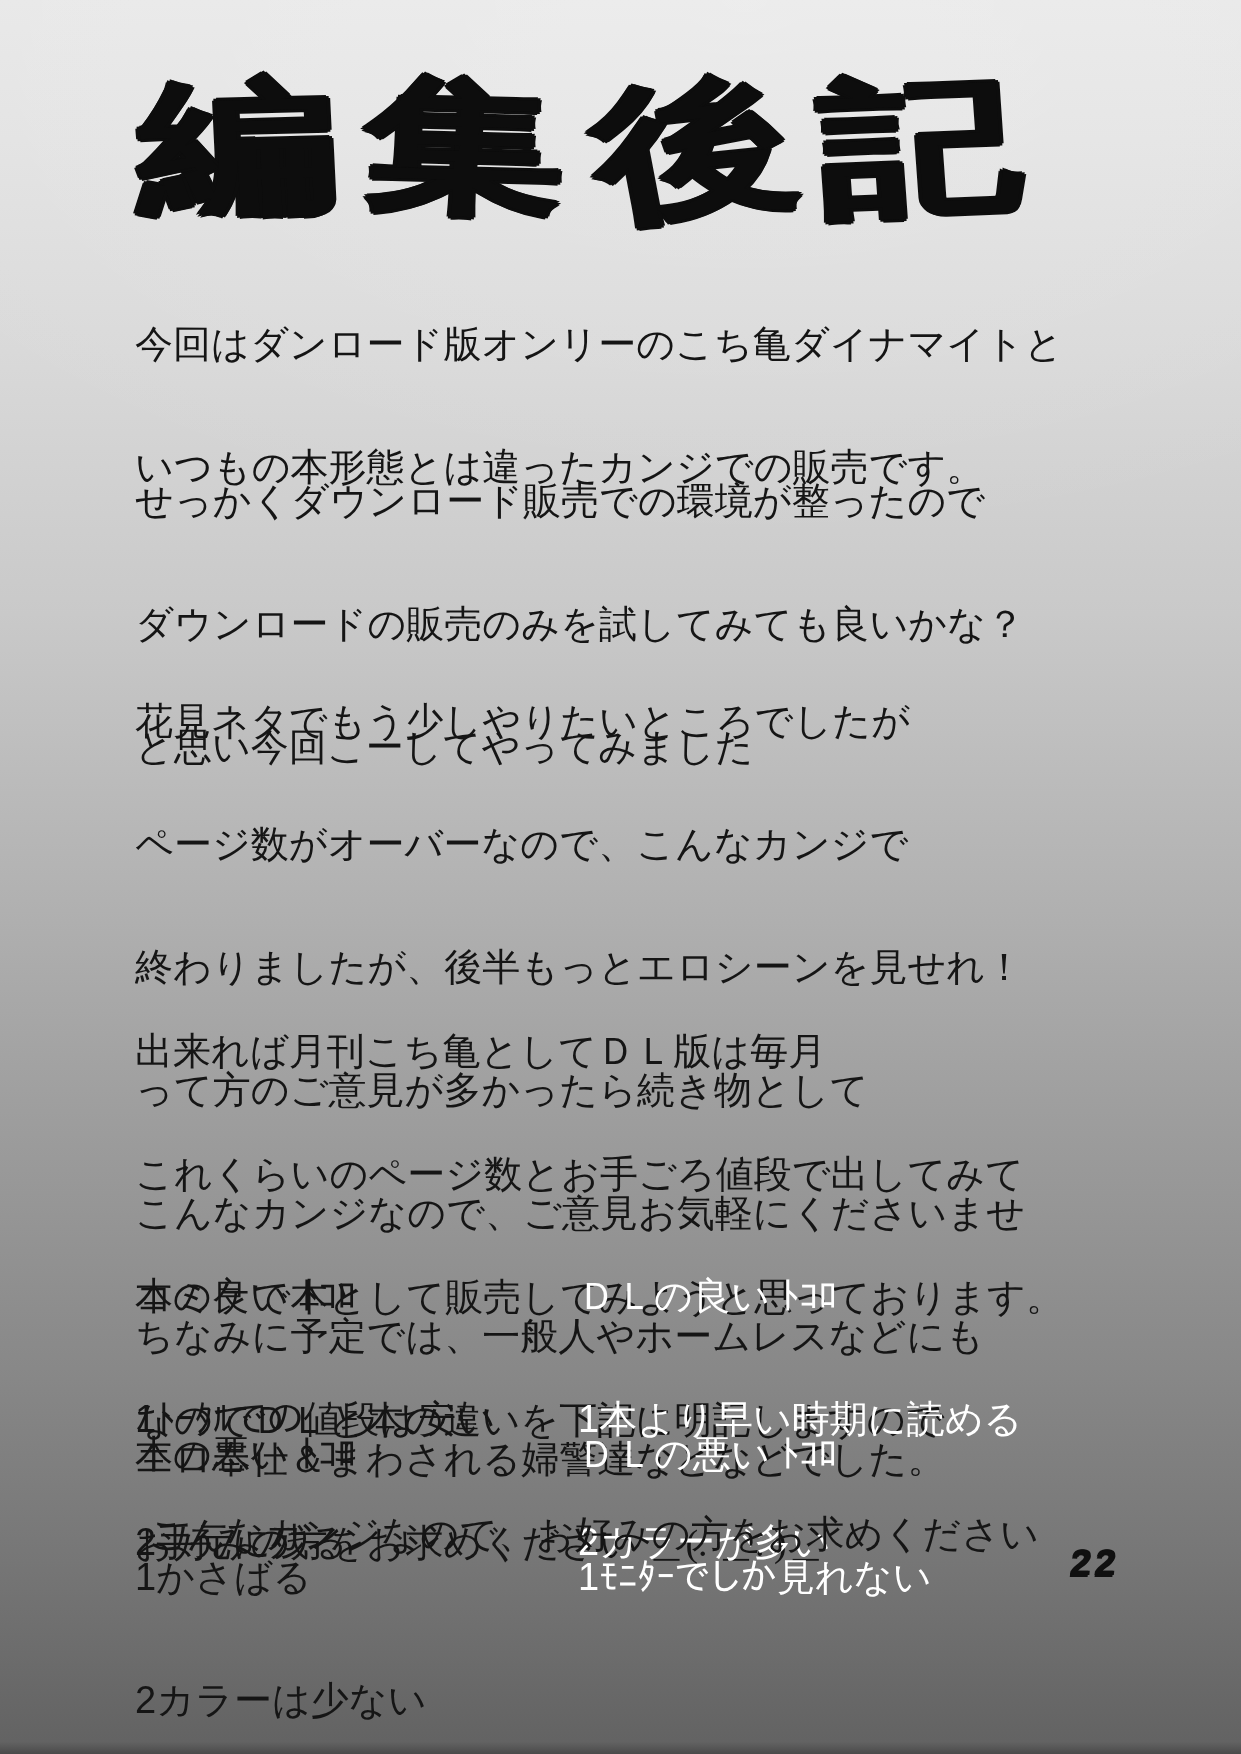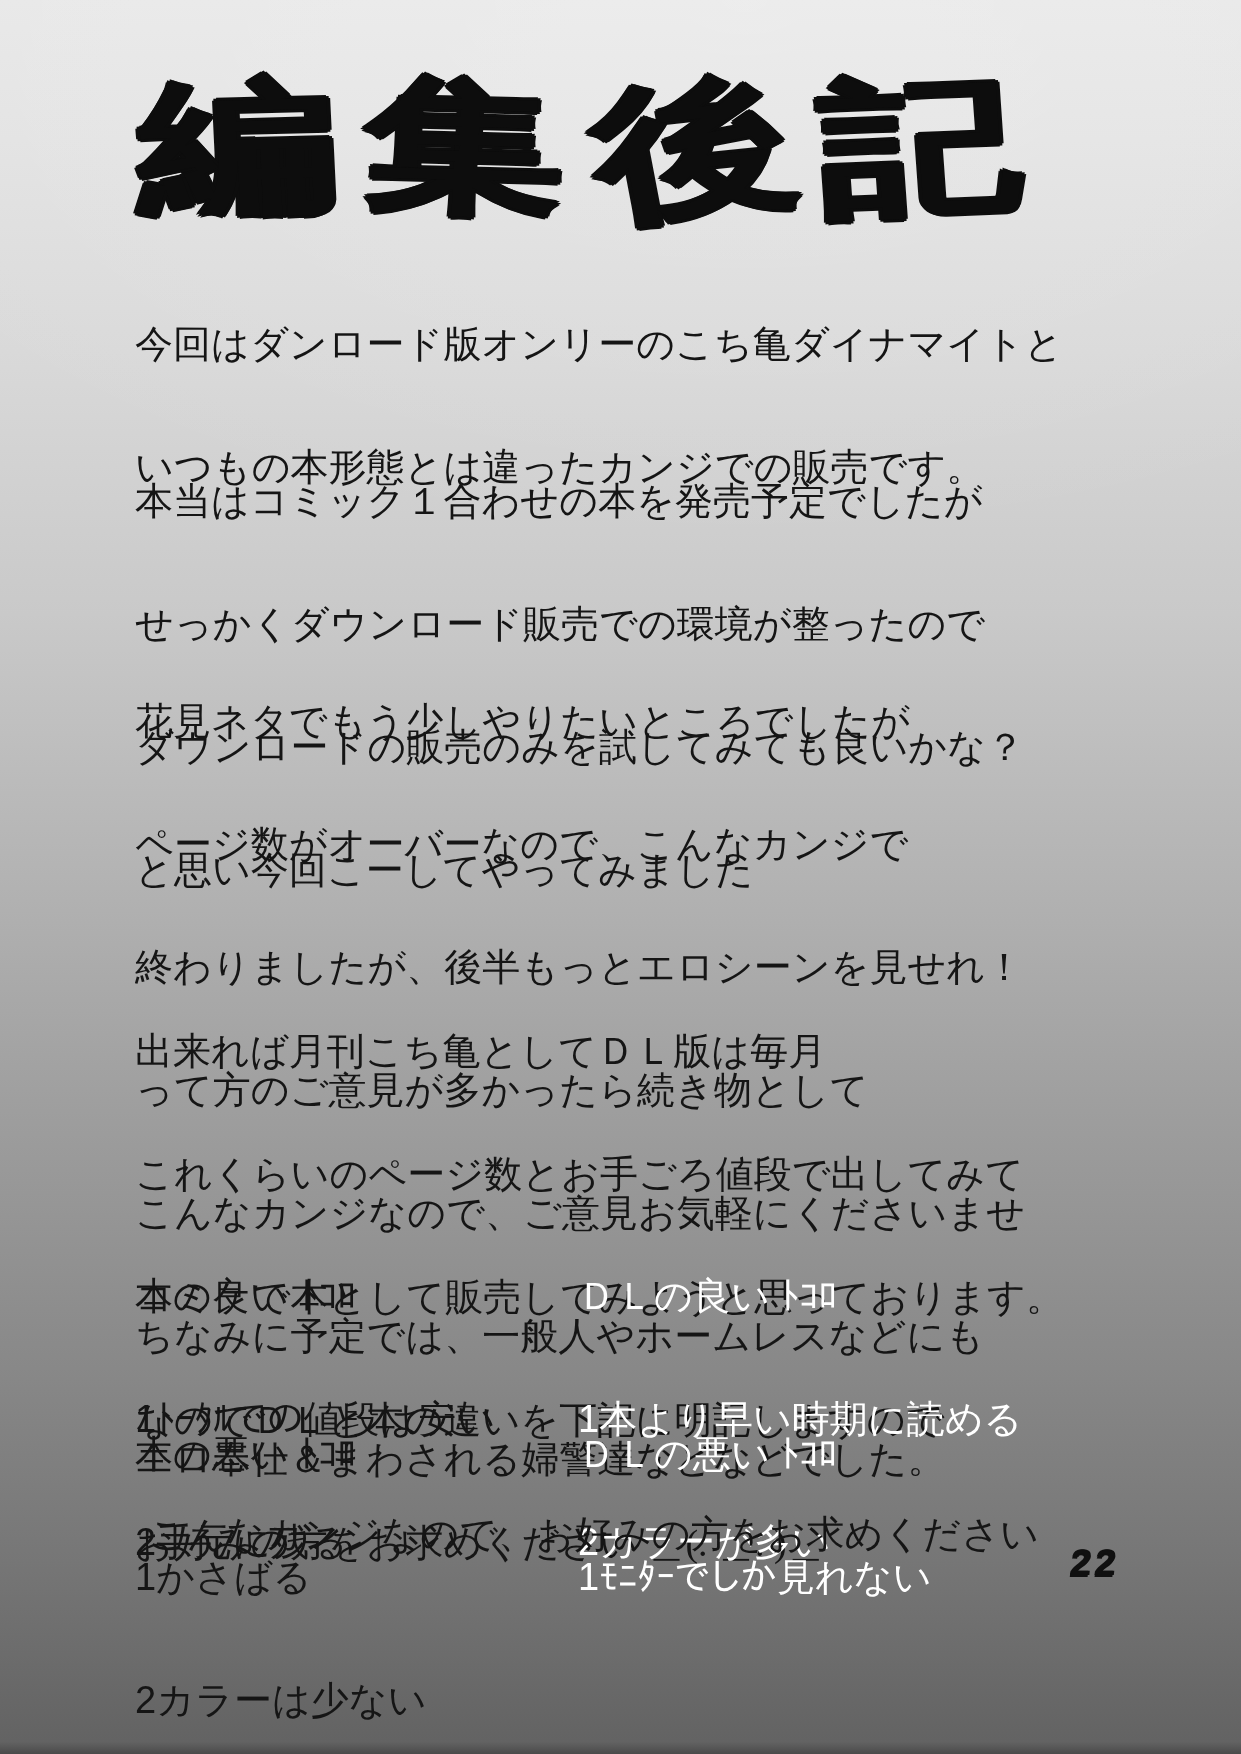--- a/index.html
+++ b/index.html
@@ -89,21 +89,20 @@
     <span>後</span>
     <span>記</span>
   </h1>
 
   <div class="txt p1">
     <div>今回はダンロード版オンリーのこち亀ダイナマイトと</div>
     <div>いつもの本形態とは違ったカンジでの販売です。</div>
   </div>
 
   <div class="txt p2">
-    <div>本当はコミック１合わせの本を発売予定でしたが</div>
     <div>せっかくダウンロード販売での環境が整ったので</div>
     <div>ダウンロードの販売のみを試してみても良いかな？</div>
     <div>と思い今回こーしてやってみました</div>
   </div>
 
   <div class="txt p3">
     <div>花見ネタでもう少しやりたいところでしたが</div>
     <div>ページ数がオーバーなので、こんなカンジで</div>
     <div>終わりましたが、後半もっとエロシーンを見せれ！</div>
     <div>って方のご意見が多かったら続き物として</div>

